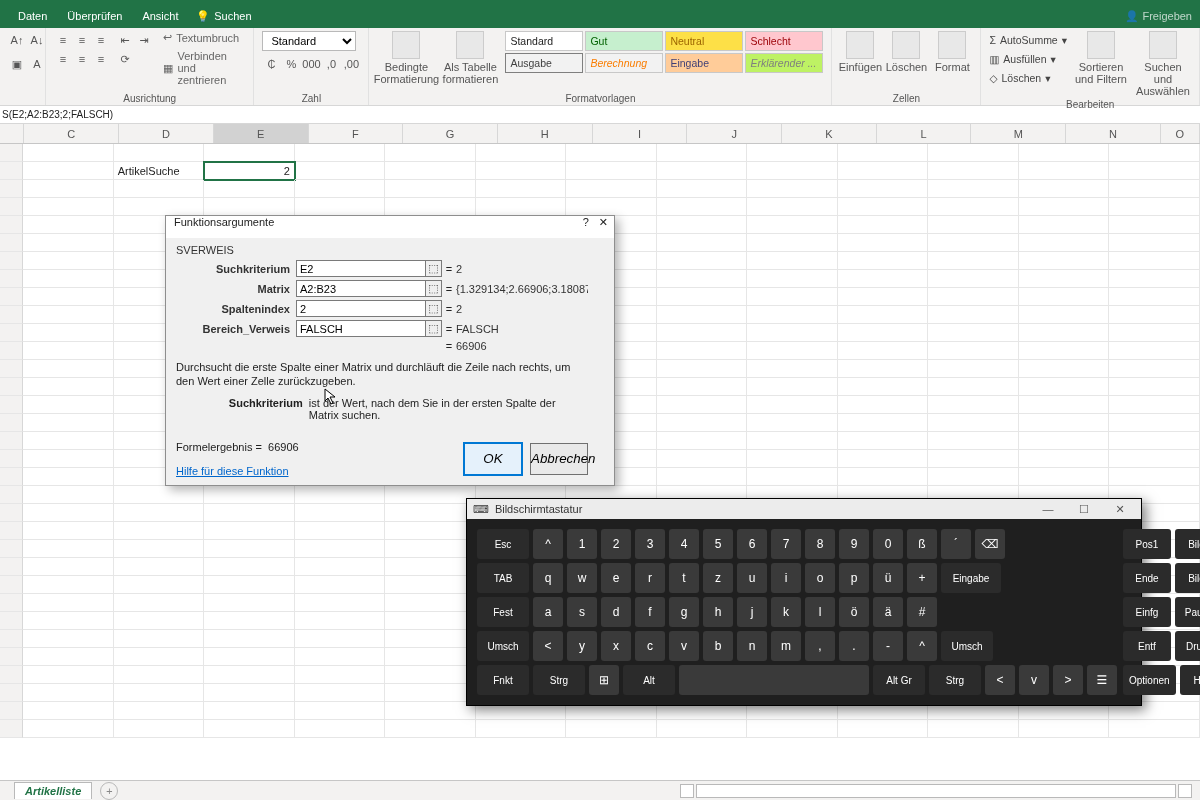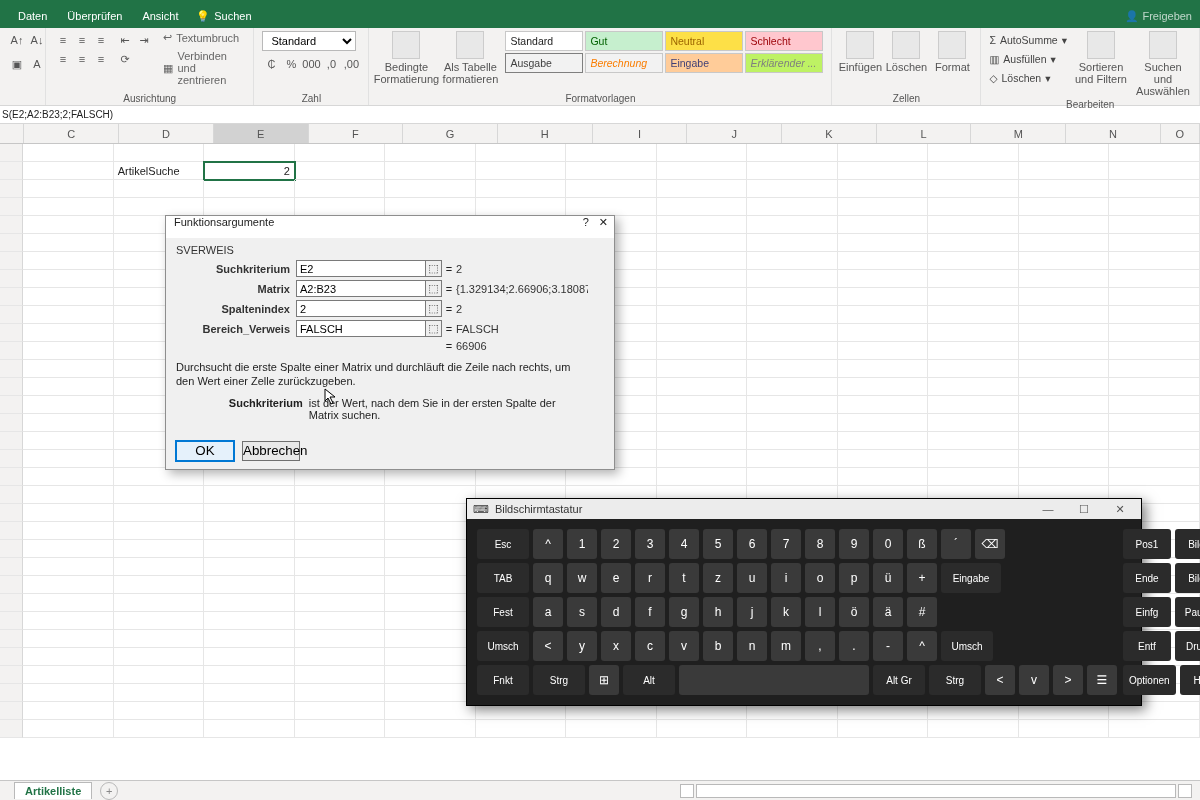--- a/index.html
+++ b/index.html
@@ -69,40 +69,40 @@
   .paramrow input{width:130px; height:17px; border:1px solid #7a7a7a; background:#fff; padding:0 3px; font-size:11px;}
   .paramrow .refbtn{width:16px;height:17px;border:1px solid #7a7a7a;border-left:none;background:#efefef;display:flex;align-items:center;justify-content:center;}
   .paramrow .eq{width:14px;text-align:center;}
   .paramrow .val{flex:1; color:#333; overflow:hidden;}
   .desc{margin:8px 0; line-height:1.3;}
   .desc2{display:flex;}
   .desc2 .plab{width:152px;text-align:right;font-weight:bold;padding-right:6px;}
   .dlg-foot{display:flex; align-items:center; justify-content:space-between; margin-top:20px;}
   .linkhelp{color:#0066cc; text-decoration:underline; cursor:pointer;}
   .dlg-btns{display:flex; gap:8px;}
-  .dlg-btns button{width:58px; height:20px; border:1px solid #707070; background:#e9e9e9;}
+  .dlg-btns button{width:58px; height:32px; border:1px solid #707070; background:#e9e9e9;font-style:italic;}
   .dlg-btns button.primary{border:1px solid #0078d4; outline:1px solid #0078d4; background:#e5f1fb;}
 
   
   .osk { position:absolute; left:466px; top:498px; width:676px; background:#1f1f1f; border:1px solid #000; box-shadow:4px 4px 12px rgba(0,0,0,.5);}
   .osk-title{height:20px; background:#ececec; color:#333; display:flex; align-items:center; padding:0 6px; gap:6px;}
   .osk-title .spacer{flex:1;}
   .osk-title .wbtn{width:30px; text-align:center; color:#555;}
   .osk-body{padding:10px; display:flex; gap:6px;}
   .kcol{display:flex; flex-direction:column; gap:4px;}
   .krow{display:flex; gap:4px;}
   .key{background:#3a3a3a; color:#fff; height:30px; min-width:30px; border-radius:3px; display:flex; align-items:center; justify-content:center; font-size:12px; padding:0 6px;}
   .key.small{font-size:10px;}
   .key.wide{min-width:52px;text-align:center;}
   .key.xwide{min-width:60px;}
   .key.space{min-width:190px;}
   .key.dark{background:#2b2b2b;}
 
   
-  .tabbar{position:absolute; bottom:0; left:0; right:0; height:20px; background:#f3f2f1; border-top:1px solid #c6c6c6; display:flex; align-items:center; padding-left:14px; font-size:11px;}
+  .tabbar{position:absolute; bottom:0; left:0; right:0; height:20px; background:#f3f2f1; border-top:1px solid #c6c6c6; display:flex; align-items:center; padding-left:14px; font-size:11px;font-style:italic;}
   .sheet-tab{padding:2px 10px; background:#fff; border:1px solid #b9b9b9; border-bottom:none; font-weight:bold; color:#217346;}
   .addsheet{width:18px;height:18px;border:1px solid #b9b9b9;border-radius:50%;margin-left:8px;display:flex;align-items:center;justify-content:center;color:#888;}
   .tabbar .scroll{position:absolute; right:8px; display:flex; gap:2px;}
   .tabbar .scroll div{width:14px;height:14px;border:1px solid #b9b9b9;background:#fff;}
 
   svg{display:block;}
   .cursor-img{position:absolute; left:324px; top:388px; pointer-events:none;}
 </style>
 </head>
 <body>
@@ -851,20 +851,26 @@
         <span style="width:146px"></span>
         <span class="eq">=</span>
         <span class="val">66906</span>
       </div>
     <div class="desc">Durchsucht die erste Spalte einer Matrix und durchläuft die Zeile nach rechts, um den Wert einer Zelle zurückzugeben.</div>
     <div class="desc2">
       <span class="plab">Suchkriterium</span>
       <span>ist der Wert, nach dem Sie in der ersten Spalte der Matrix suchen.</span>
     </div>
     <div class="dlg-foot">
+      <div>
+        <span>Formelergebnis =</span>
+        &nbsp;<span>66906</span>
+        <br><br>
+        <span class="linkhelp">Hilfe für diese Funktion</span>
+      </div>
       <div class="dlg-btns">
         <button class="primary">OK</button>
         <button>Abbrechen</button>
       </div>
     </div>
   </div>
 </div>
 
 <div class="osk">
   <div class="osk-title">

